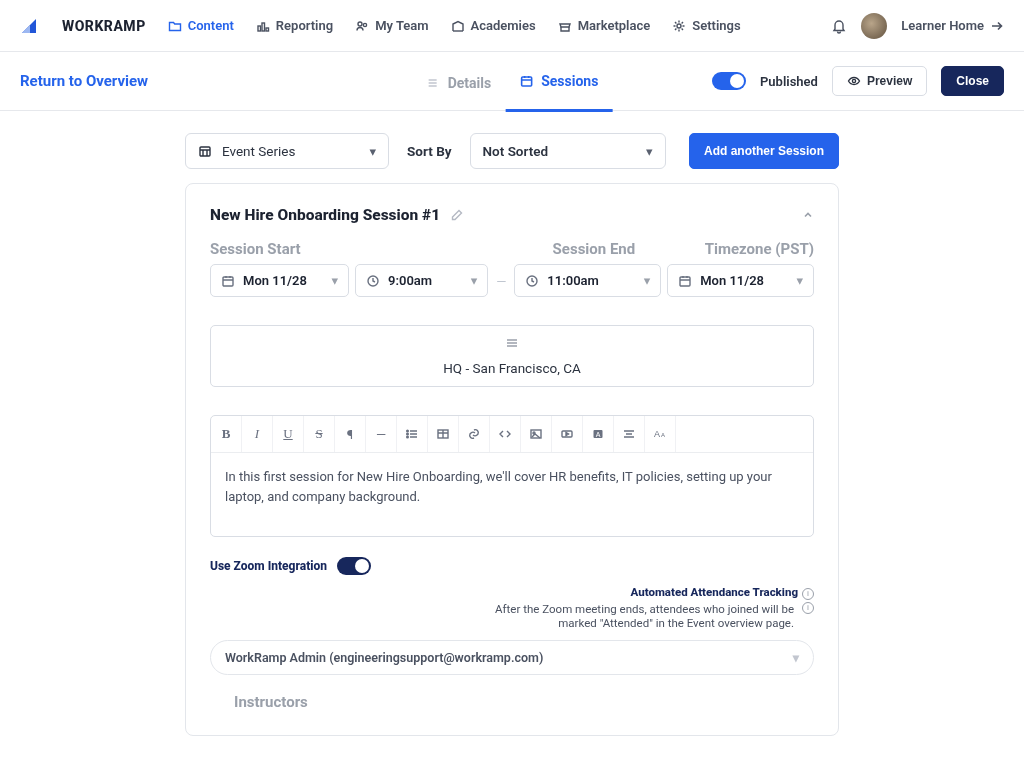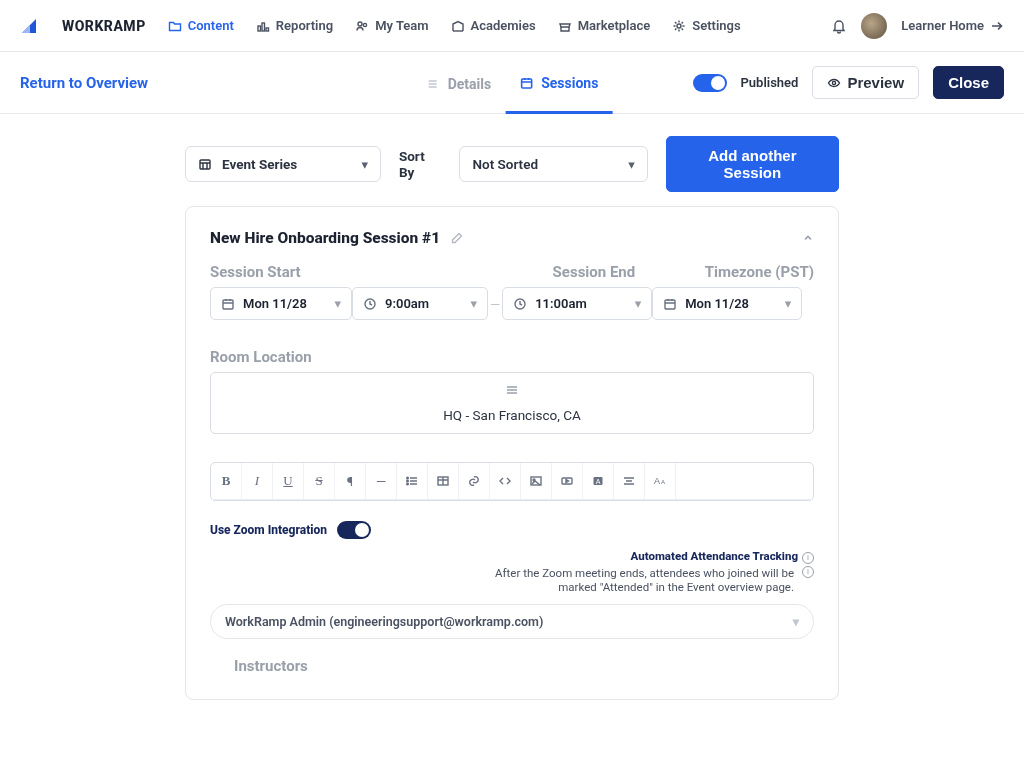--- a/index.html
+++ b/index.html
@@ -18,35 +18,35 @@
 .learner { color: #4a5160; font-weight: 600; font-size: 13px; display:flex; align-items:center; gap:6px;}
 .subbar { display: flex; align-items: center; padding: 14px 20px; border-bottom: 1px solid #e6e8ec; }
 .returnlink { color: #2563eb; font-weight: 700; font-size: 15px; }
 .subtabs { position:absolute; left:50%; transform:translateX(-50%); display:flex; gap:0; }
 .subtab { display:flex; align-items:center; gap:8px; padding: 8px 14px 20px 14px; color:#9aa0aa; font-weight:700; font-size:14px; cursor:pointer; margin-bottom:-15px;}
 .subtab.active { color:#2563eb; border-bottom: 3px solid #2563eb; }
 .subbar-right { margin-left:auto; display:flex; align-items:center; gap:14px; }
 .toggle { width:34px; height:18px; background:#2563eb; border-radius:10px; position:relative; }
 .toggle::after { content:''; position:absolute; right:2px; top:2px; width:14px; height:14px; background:#fff; border-radius:50%; }
 .pub-label { color:#2c3340; font-weight:600; font-size:13px; }
-.btn { display:inline-flex; align-items:center; gap:6px; border:1px solid #d9dde4; background:#fff; padding:7px 14px; border-radius:5px; font-weight:600; font-size:15px; color:#2c3340; cursor:pointer; }
+.btn { display:inline-flex; align-items:center; gap:6px; border:1px solid #d9dde4; background:#fff; padding:7px 14px; border-radius:5px; font-weight:600; font-size:12px; color:#2c3340; cursor:pointer; }
 .btn-dark { background:#17275c; color:#fff; border-color:#17275c; font-weight:700;}
 .btn-primary { background:#2563eb; color:#fff; border-color:#2563eb; font-weight:700;}
 .controls-row { display:flex; align-items:center; gap:18px; padding: 22px 0 14px 0; width: 654px; margin: 0 auto;}
 .select { display:flex; align-items:center; gap:10px; border:1px solid #d9dde4; border-radius:6px; padding:9px 12px; background:#fff; cursor:pointer; }
 .select-lg { width: 204px; }
-.select .sel-text { font-weight:700; color:#2c3340; font-size:13.5px;}
+.select .sel-text { font-weight:400; color:#2c3340; font-size:13.5px;}
 .select .caret { margin-left:auto; color:#5a6170; }
 .sort-label { color:#2c3340; font-weight:700; font-size:13.5px; }
 .panel { width: 654px; margin: 0 auto 40px auto; border:1px solid #e3e6eb; border-radius:8px; padding: 22px 24px 24px 24px; }
 .sess-title-row { display:flex; align-items:center; gap:10px; }
 .sess-title { font-weight:800; font-size:15.5px; color:#1c2230; }
 .edit-pencil { color:#9aa0aa; }
 .collapse-caret { margin-left:auto; color:#9aa0aa; }
-.fields-row { display:flex; align-items:flex-end; margin-top:18px; }
+.fields-row { display:flex; align-items:flex-end; gap:6px; margin-top:18px; }
 .tiny-label { color:#9aa0aa; font-size:15px; font-weight:700; }
 .tiny-right { margin-left:auto; }
 .input-box { display:flex; align-items:center; gap:8px; border:1px solid #d9dde4; border-radius:5px; padding:8px 10px; background:#fff; cursor:pointer; }
 .dash-sep { color:#bfc5cf; padding: 0 2px 8px 2px;}
 .section { margin-top: 28px; }
 .room-input { border:1px solid #d9dde4; border-radius:5px; padding:10px 12px; display:flex; align-items:center; gap:10px; color:#2c3340; font-size:13.5px; }
 .rte { border:1px solid #d9dde4; border-radius:5px; }
 .rte-toolbar { display:flex; border-bottom:1px solid #ebedf0; }
 .rte-btn { width:31px; height:36px; display:flex; align-items:center; justify-content:center; color:#6a7180; font-family: Georgia, serif; font-size:13px; border-right:1px solid #f0f1f4; cursor:pointer;}
 .rte-btn.sans { font-family: inherit; }
@@ -267,21 +267,20 @@
             <rect x="2" y="3" width="10" height="9" rx="1"></rect>
             <path d="M2 6h10M5 2v2M9 2v2"></path>
           </svg>
         </span>
       <span style="font-weight:600;">Mon 11/28</span>
       <span class="caret" style="margin-left:auto;color:#9aa0aa;">▾</span>
     </div>
   </div>
 
   <div class="section">
-    <div class="tiny-label">Room Location</div>
     <div class="room-input" style="margin-top:6px;flex-direction:column;">
       <span>
           <svg width="14" height="14" viewBox="0 0 14 14" fill="none" stroke="#9aa0aa" stroke-width="1.6">
             <path d="M2 4h10M2 7h10M2 10h10"></path>
           </svg>
         </span>
       <span>HQ - San Francisco, CA</span>
     </div>
   </div>
 
@@ -350,20 +349,23 @@
               <path d="M2 4h10M4 7h6M2 10h10"></path>
             </svg>
           </div>
         <div class="rte-btn sans">
             <svg width="16" height="14" viewBox="0 0 16 14" fill="#6a7180">
               <text x="2" y="10" font-size="9" font-family="Arial">A</text>
               <text x="9" y="10" font-size="6" font-family="Arial">A</text>
             </svg>
           </div>
       </div>
+      <div class="rte-body">
+        <span>In this first session for New Hire Onboarding, we'll cover HR benefits, IT policies, setting up your laptop, and company background.</span>
+      </div>
     </div>
   </div>
 
   <div class="zoom-row">
     <span class="zoom-label">Use Zoom Integration</span>
     <div class="toggle" style="background:#17275c;"></div>
   </div>
 
   <div class="auto-track">
     <div><span class="hdr">Automated Attendance Tracking</span><span class="info-circ">i</span></div>

